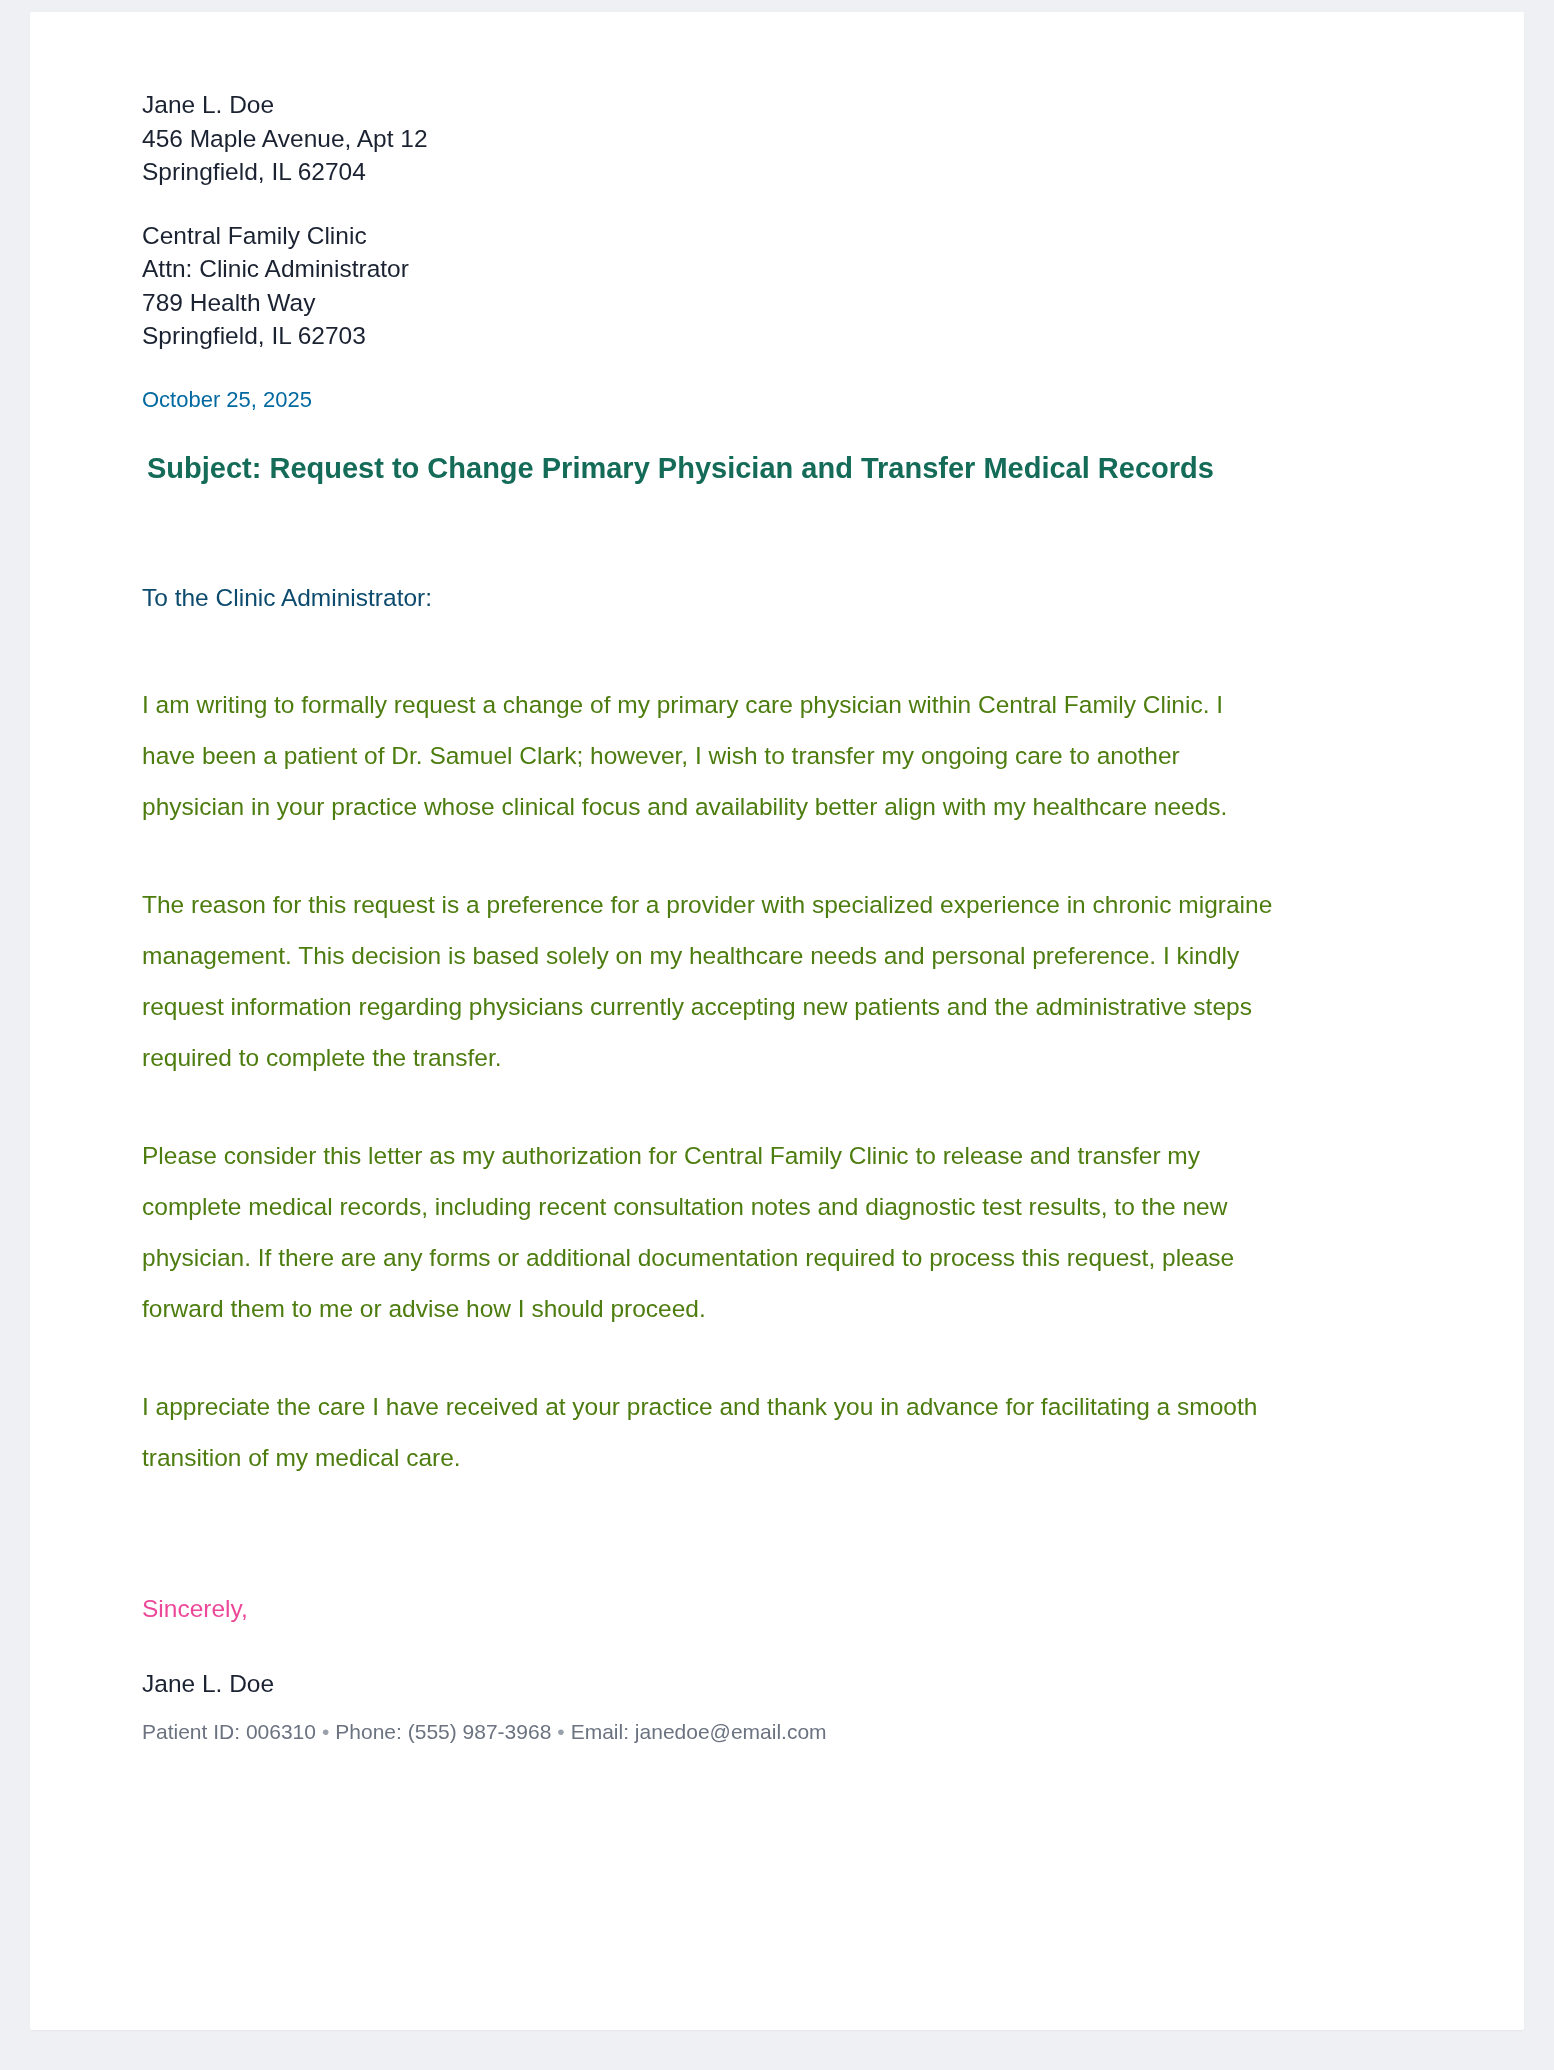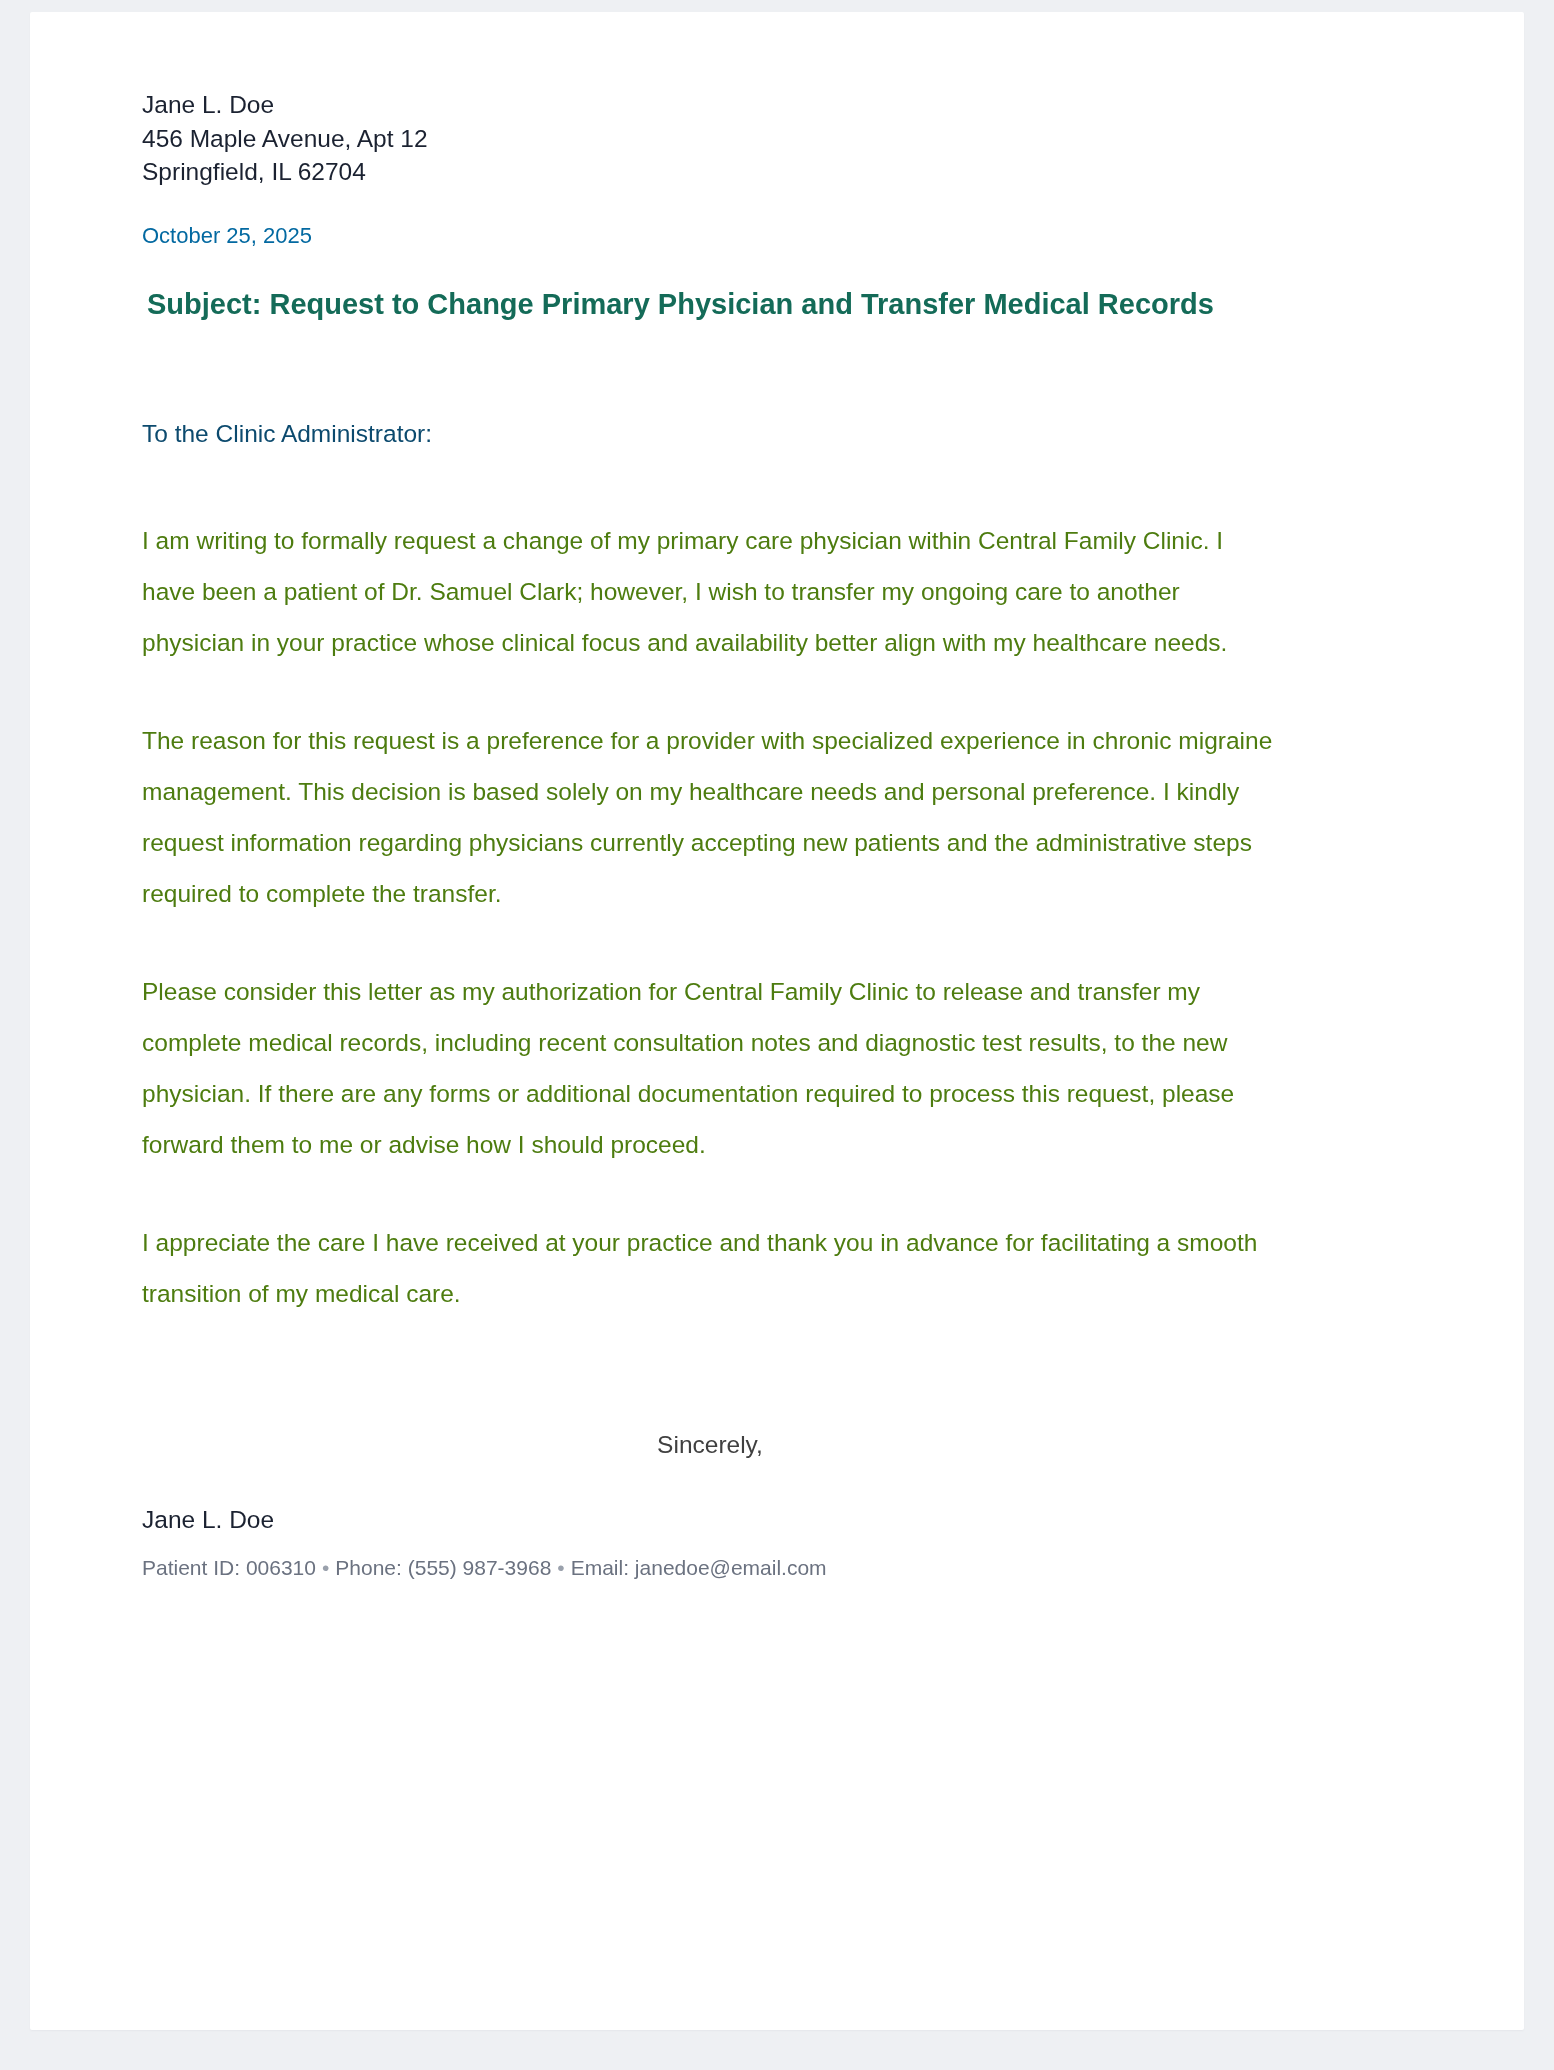--- a/index.html
+++ b/index.html
@@ -78,25 +78,24 @@
     line-height: 51px;
     margin: 0 0 47px 0;
     text-align: left;
   }
 
   .closing-gap {
     height: 62px;
   }
 
   .closing {
-    color: #404040;
+    color: #ec4899;
     font-size: 24.5px;
     line-height: 33.5px;
     margin: 0 0 42px 0;
-    text-align: center;
   }
 
   .signer-name {
     color: #1b2231;
     font-size: 24.5px;
     line-height: 33.5px;
     margin: 0 0 16px 0;
   }
 
   .contact-footer {
@@ -114,20 +113,24 @@
 <body>
 
 <div class="page-wrap">
   <div class="letter-card">
     <div class="letter-inner">
 
       <p class="addr-block sender">Jane L. Doe
 456 Maple Avenue, Apt 12
 Springfield, IL 62704</p>
 
+      <p class="addr-block recipient">Central Family Clinic
+Attn: Clinic Administrator
+789 Health Way
+Springfield, IL 62703</p>
 
       <p class="date-line">October 25, 2025</p>
 
       <p class="subject-line">Subject: Request to Change Primary Physician and Transfer Medical Records</p>
 
       <p class="salutation">To the Clinic Administrator:</p>
 
       <p class="body-par">I am writing to formally request a change of my primary care physician within Central Family Clinic. I have been a patient of Dr. Samuel Clark; however, I wish to transfer my ongoing care to another physician in your practice whose clinical focus and availability better align with my healthcare needs.</p>
 
       <p class="body-par">The reason for this request is a preference for a provider with specialized experience in chronic migraine management. This decision is based solely on my healthcare needs and personal preference. I kindly request information regarding physicians currently accepting new patients and the administrative steps required to complete the transfer.</p>

